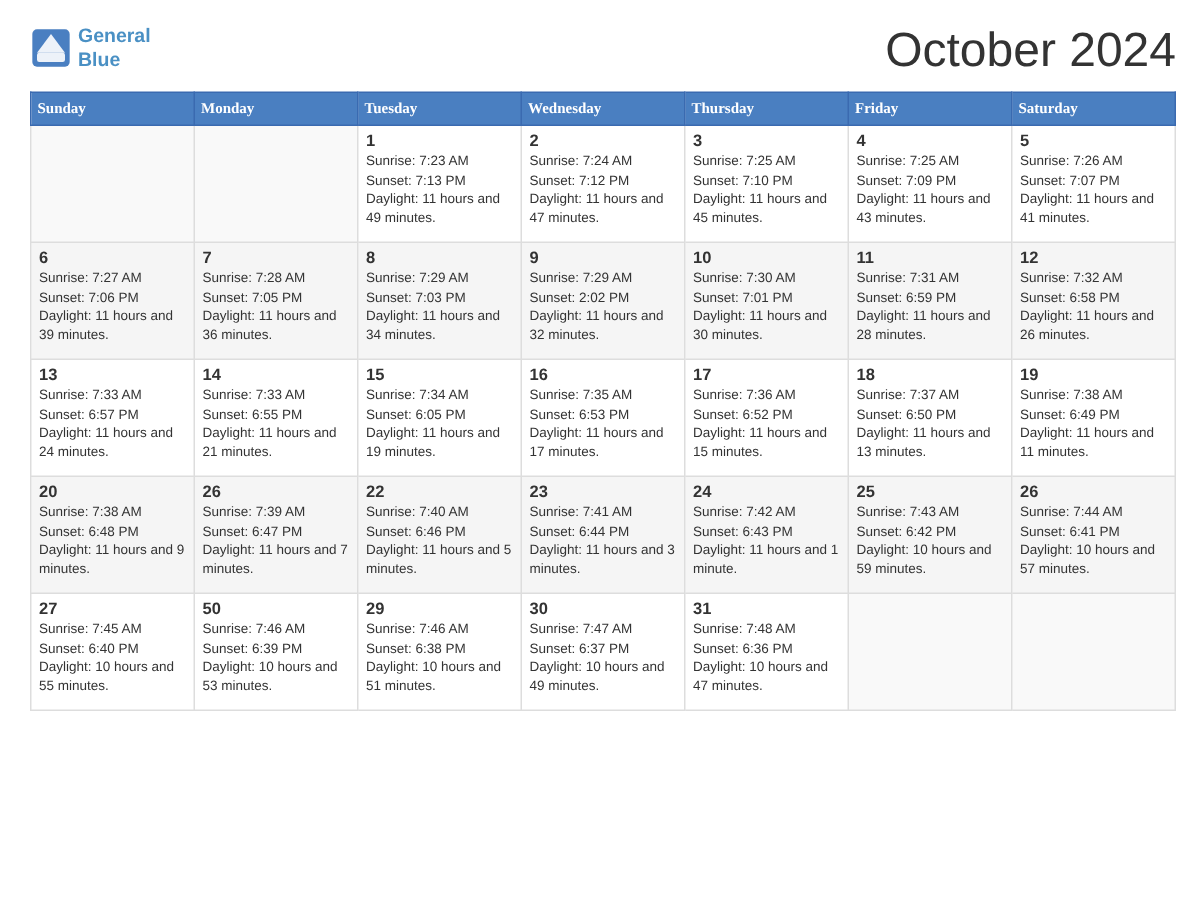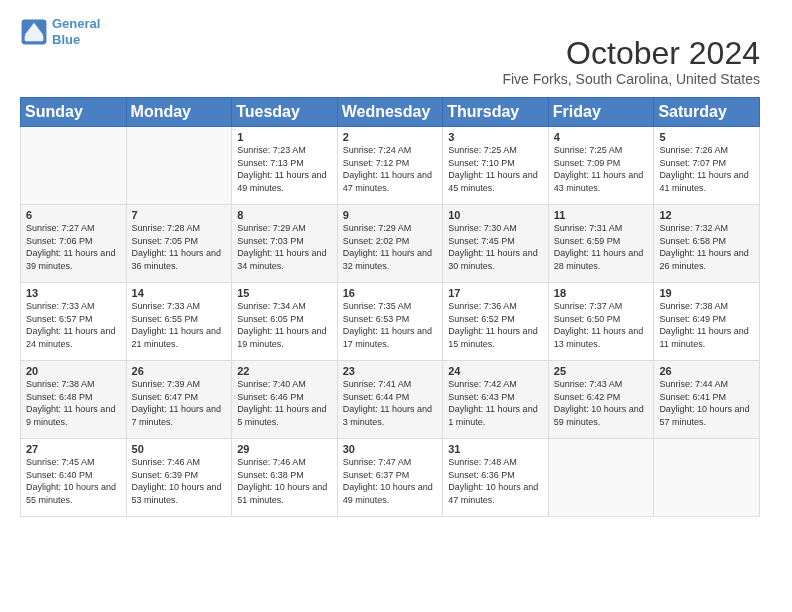--- a/index.html
+++ b/index.html
@@ -6,21 +6,21 @@
     body {
       font-family: Arial, sans-serif;
       background: #fff;
       width: 792px;
       height: 612px;
       overflow: hidden;
     }
     .page {
       width: 792px;
       min-height: 612px;
-      padding: 16px 32px 10px 20px;
+      padding: 16px 8px 10px 20px;
     }
     .header {
       display: flex;
       justify-content: space-between;
       align-items: flex-start;
       margin-bottom: 10px;
     }
     .logo {
       display: flex;
       align-items: center;
@@ -34,45 +34,45 @@
     }
     .logo-text span {
       color: #4a90c4;
     }
     .logo-icon {
       width: 28px;
       height: 28px;
     }
     .title-block {
       text-align: right;
-      margin-top: 20px;
     }
     .month-title {
       font-size: 32px;
       font-weight: 300;
       color: #333;
       line-height: 1.1;
     }
     .location-title {
       font-size: 14px;
       color: #555;
     }
     .calendar-table {
       width: 100%;
       border-collapse: collapse;
       table-layout: fixed;
     }
     .calendar-table thead th {
       background-color: #4a7fc1;
       color: #fff;
-      font-size: 16px;
+      font-size: 10px;
       font-weight: bold;
       padding: 5px 4px;
       text-align: left;
       border: 1px solid #3a6ab0;
+      font-family: Liberation Serif, serif;
     }
     .calendar-table tbody td {
       vertical-align: top;
       border: 1px solid #ddd;
       padding: 4px 5px;
       font-size: 9.5px;
       color: #333;
       height: 78px;
       background: #fff;
     }
@@ -106,21 +106,20 @@
         <polygon points="18,6 30,22 6,22" fill="white" opacity="0.9"></polygon>
         <rect x="6" y="22" width="24" height="8" rx="2" fill="white" opacity="0.9"></rect>
       </svg>
       <div class="logo-text">
         <div><span>General</span></div>
         <div><span>Blue</span></div>
       </div>
     </div>
     <div class="title-block">
       <div class="month-title">October 2024</div>
-      <div class="location-title">Five Forks, South Carolina, United States</div>
     </div>
   </div>
 
   <table class="calendar-table">
     <thead>
       <tr>
       <th>Sunday</th>
           <th>Monday</th>
           <th>Tuesday</th>
           <th>Wednesday</th>
@@ -185,21 +184,21 @@
           </td>
           <td>
             <span class="day-number">9</span>
             <div class="day-info">Sunrise: 7:29 AM
 Sunset: 2:02 PM
 Daylight: 11 hours and 32 minutes.</div>
           </td>
           <td>
             <span class="day-number">10</span>
             <div class="day-info">Sunrise: 7:30 AM
-Sunset: 7:45 PM
+Sunset: 7:01 PM
 Daylight: 11 hours and 30 minutes.</div>
           </td>
           <td>
             <span class="day-number">11</span>
             <div class="day-info">Sunrise: 7:31 AM
 Sunset: 6:59 PM
 Daylight: 11 hours and 28 minutes.</div>
           </td>
           <td>
             <span class="day-number">12</span>

